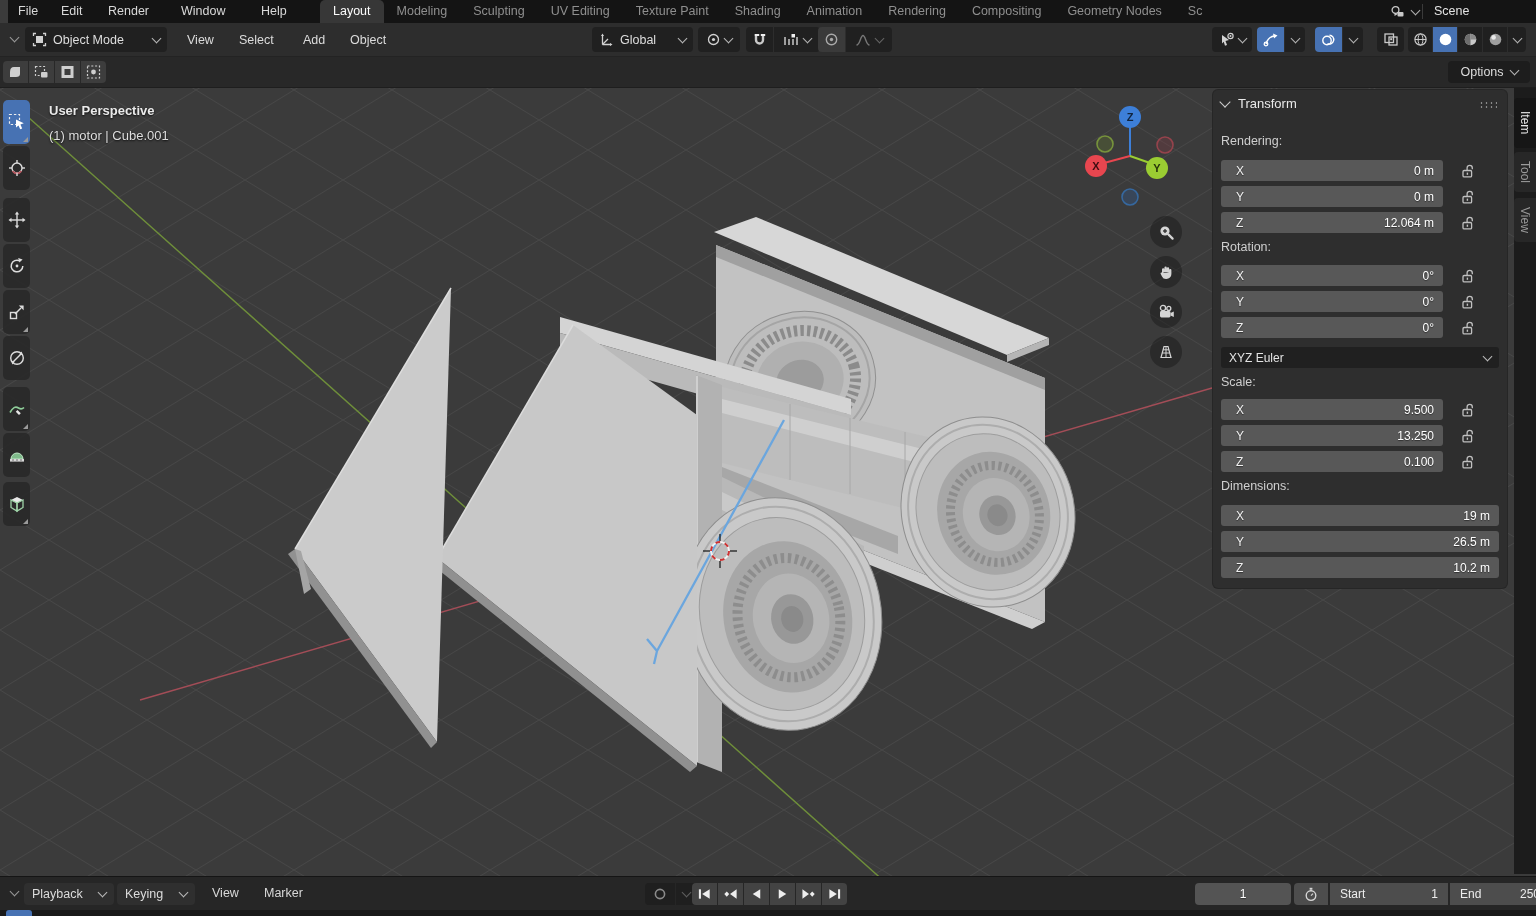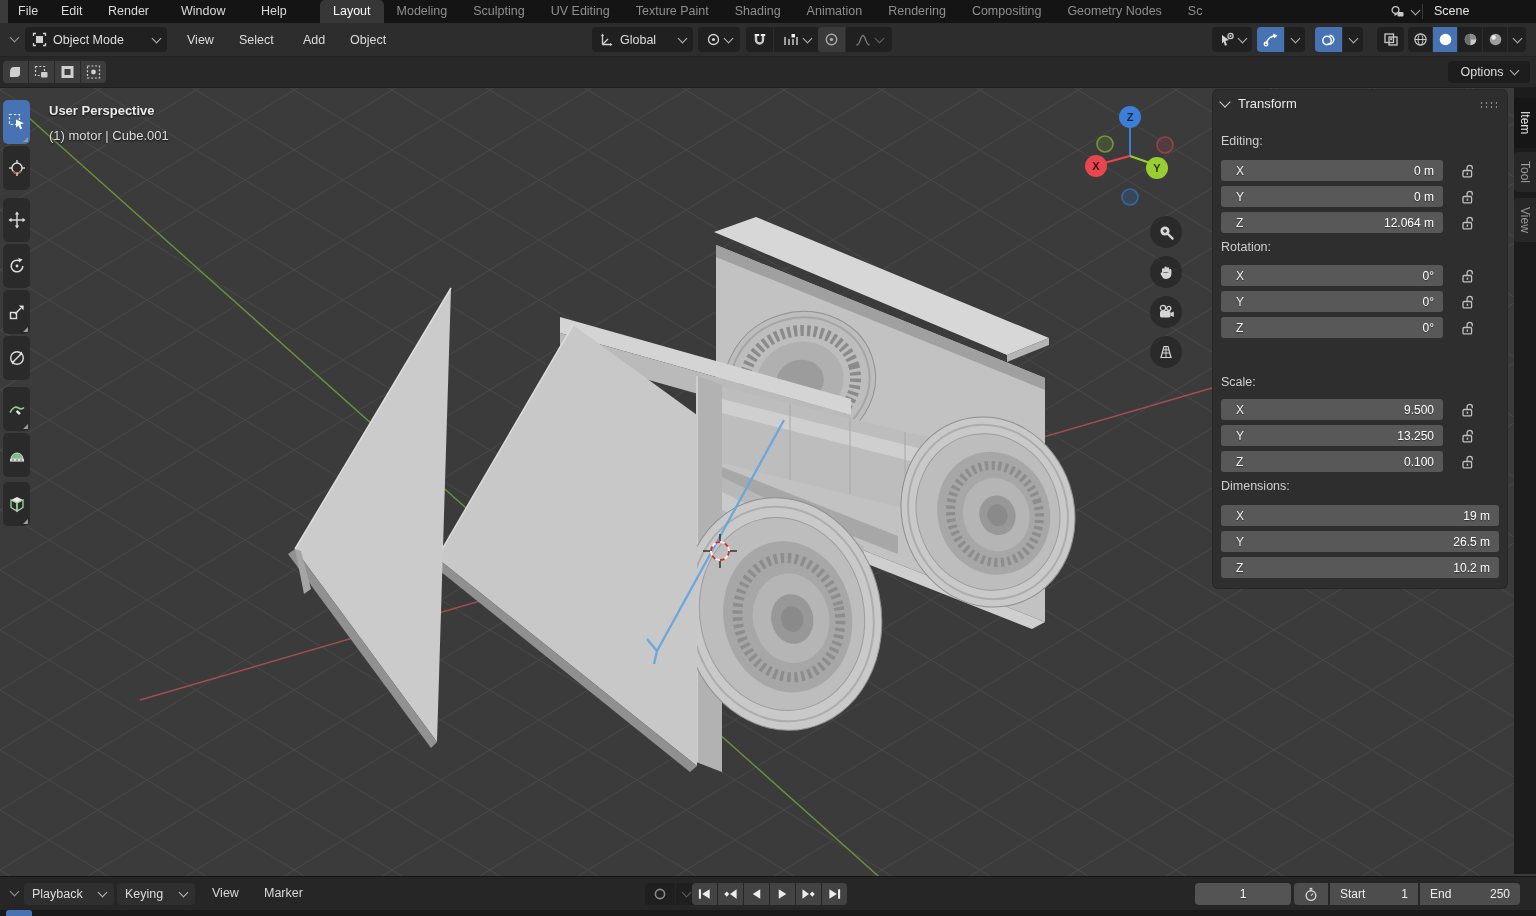--- a/index.html
+++ b/index.html
@@ -534,21 +534,21 @@
     </svg>
   </div>
 
   <aside class="abs panel">
     <div class="phead">
       <span class="pchev"></span>
       <span>Transform</span>
     </div>
     <div class="grip"></div>
 
-    <div class="plabel" style="top:44px">Editing:</div>
+    <div class="plabel" style="top:44px">Rendering:</div>
     <div class="frow" style="top:70px">
       <span class="ax">X</span>
       <span class="val">0 m</span>
     </div>
     <svg class="lock" style="top:73px" viewBox="0 0 16 16">
         <use href="#i-lock"></use>
       </svg>
     <div class="frow" style="top:96px">
       <span class="ax">Y</span>
       <span class="val">0 m</span>
@@ -580,20 +580,25 @@
         <use href="#i-lock"></use>
       </svg>
     <div class="frow" style="top:227px">
       <span class="ax">Z</span>
       <span class="val">0°</span>
     </div>
     <svg class="lock" style="top:230px" viewBox="0 0 16 16">
         <use href="#i-lock"></use>
       </svg>
 
+    <div class="euler" style="top:257px">
+      <span>XYZ Euler</span>
+      <span class="sp"></span>
+      <span class="chev"></span>
+    </div>
 
     <div class="plabel" style="top:285px">Scale:</div>
     <div class="frow" style="top:309px">
       <span class="ax">X</span>
       <span class="val">9.500</span>
     </div>
     <svg class="lock" style="top:312px" viewBox="0 0 16 16">
         <use href="#i-lock"></use>
       </svg>
     <div class="frow" style="top:335px">
@@ -699,21 +704,21 @@
 
     <div class="range" style="left:1294px">
       <div class="rseg" style="width:34px;justify-content:center">
         <svg width="14" height="15" viewBox="0 0 14 15">
           <circle cx="7" cy="8.6" r="4.8" fill="none" stroke="#d5d5d5" stroke-width="1.4"></circle>
           <rect x="5.6" y="0.8" width="2.8" height="1.8" fill="#d5d5d5"></rect>
           <line x1="7" y1="2.6" x2="7" y2="4" stroke="#d5d5d5" stroke-width="1.4"></line>
           <line x1="7" y1="8.6" x2="9" y2="6.6" stroke="#d5d5d5" stroke-width="1.3"></line>
         </svg>
       </div>
-      <div class="rseg" style="width:88px;padding:2px 10px">
+      <div class="rseg" style="width:118px;padding:2px 10px">
         <span>Start</span>
         <span style="flex:1"></span>
         <span>1</span>
       </div>
       <div class="rseg" style="width:100px;padding:0 10px">
         <span>End</span>
         <span style="flex:1"></span>
         <span>250</span>
       </div>
     </div>

